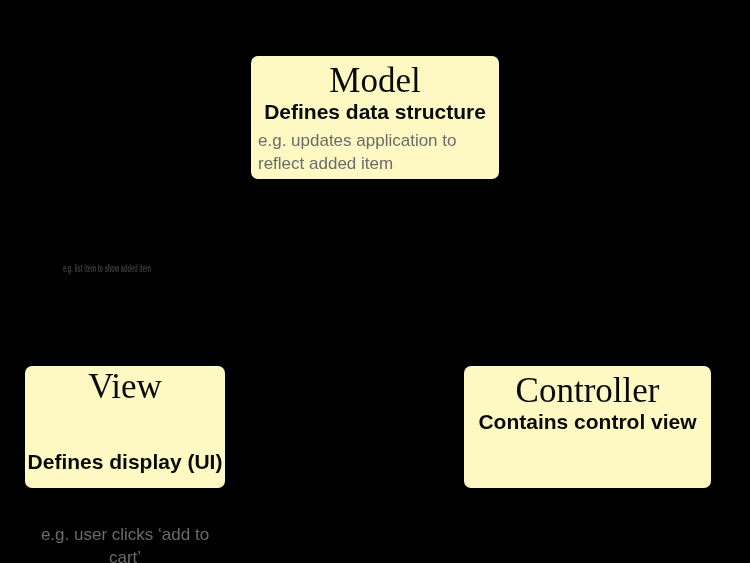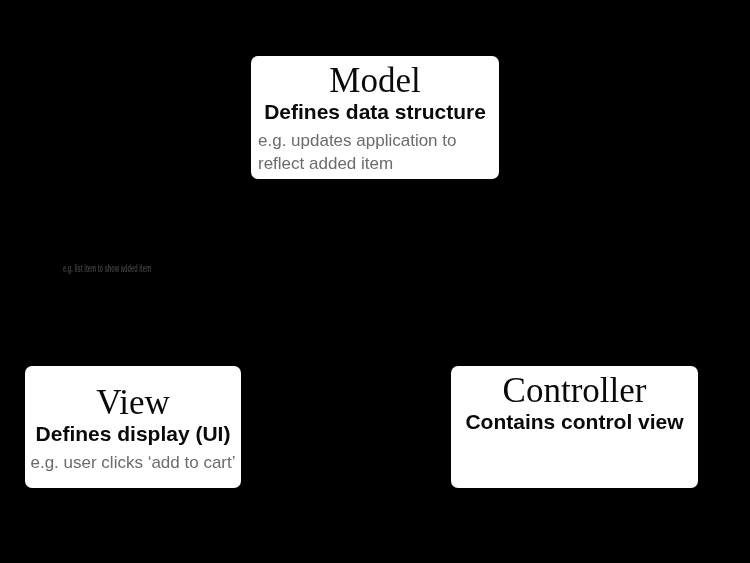--- a/index.html
+++ b/index.html
@@ -11,21 +11,21 @@
     position: relative;
     width: 750px;
     height: 563px;
     background: #000000;
     overflow: hidden;
     font-family: "Liberation Sans", sans-serif;
   }
 
   .node {
     position: absolute;
-    background: #ffffff;
+    background: #fef9c3;
     border-radius: 7px;
     box-sizing: border-box;
     display: flex;
     flex-direction: column;
     align-items: center;
     box-shadow: 2px 2px 0 rgba(0,0,0,0.55);
   }
 
   .node-title {
     font-family: "Liberation Serif", serif;
@@ -63,25 +63,26 @@
   .node-example.centered { text-align: center; padding: 0 4px; }
 
   
   #node-model {
     left: 251px;  top: 56px;
     width: 248px; height: 123px;
     padding-top: 7px;
   }
   #node-view {
     left: 25px;   top: 366px;
-    width: 216px; height: 122px;
-    padding-top: 19px;
+    width: 200px; height: 122px;
+    padding-top: 3px;
+    gap: 44px;
   }
   #node-controller {
-    left: 451px;  top: 366px;
+    left: 464px;  top: 366px;
     width: 247px; height: 122px;
     padding-top: 7px;
   }
 
   
   #flow-label {
     position: absolute;
     left: 63px;
     top: 262px;
     font-family: "Liberation Sans", sans-serif;

